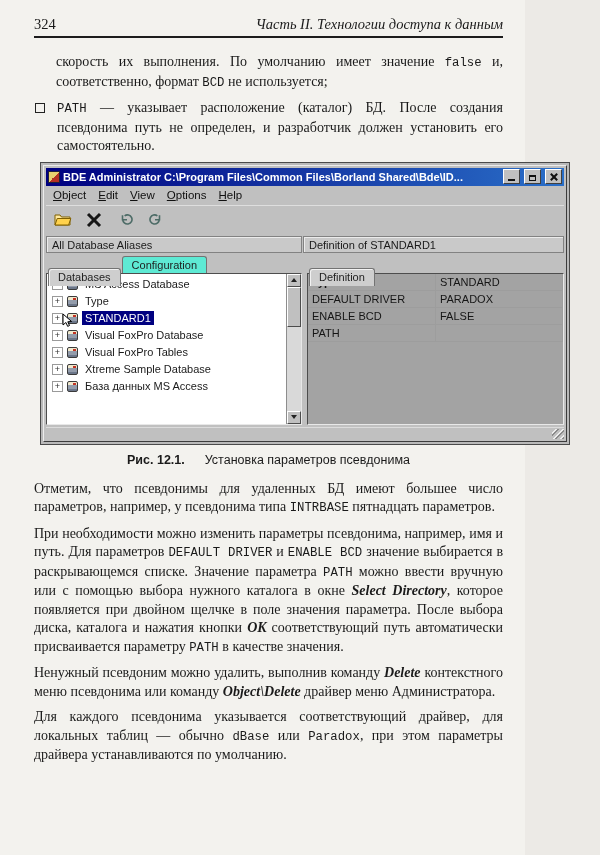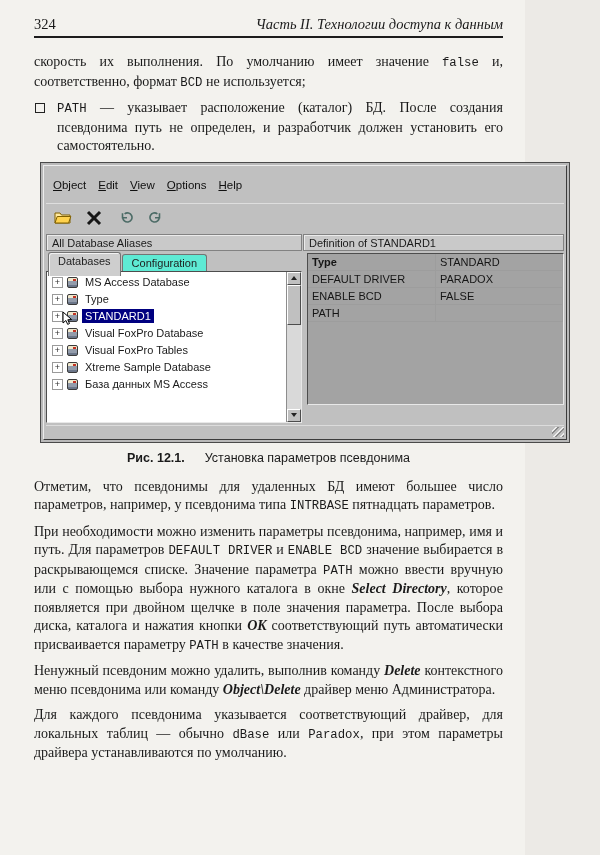--- a/index.html
+++ b/index.html
@@ -9,21 +9,21 @@
 
   
   .page-header{display:flex;justify-content:space-between;align-items:baseline;
                font-size:14.5px;}
   .running-title{font-style:italic;}
   .rule{border-bottom:2px solid #1c1c1c;margin-top:3px;margin-bottom:15px;}
 
   
   .bodytext{font-size:14px;line-height:18.5px;}
   p{margin:0 0 7px;text-align:justify;}
-  .cont{}
+  .cont{margin-left:22px;}
   .bullet-item{display:flex;margin-bottom:6px;}
   .bullet{width:8px;height:8px;border:1.5px solid #222;margin:4px 12px 0 1px;flex:none;background:transparent;}
   .bullet-text{flex:1;margin:0;}
   .seg-mono{font-family:"Liberation Mono","DejaVu Sans Mono",monospace;font-size:12.3px;}
   .seg-bold{font-weight:bold;font-style:italic;}
 
   
   .screenshot{margin:6px 0 8px 6px;width:530px;box-sizing:border-box;
               border:1px solid #4a4a4a;background:#b9b9b9;padding:2px;}
   .win{background:#c0c0c0;border:1px solid;border-color:#ececec #3c3c3c #3c3c3c #ececec;
@@ -36,21 +36,21 @@
   .tb-btn{width:15px;height:13px;flex:none;background:#c0c0c0;border:1px solid;
           border-color:#ffffff #404040 #404040 #ffffff;display:flex;align-items:flex-end;
           justify-content:center;position:relative;margin-left:1px;}
   .glyph-min{width:7px;height:2px;background:#111;margin-bottom:2px;}
   .glyph-max{width:7px;height:6px;border:1px solid #111;border-top-width:2px;margin-bottom:2px;box-sizing:border-box;}
   .glyph-x{position:absolute;inset:0;}
   .glyph-x::before,.glyph-x::after{content:"";position:absolute;left:50%;top:50%;width:9px;height:2px;background:#111;}
   .glyph-x::before{transform:translate(-50%,-50%) rotate(45deg);}
   .glyph-x::after{transform:translate(-50%,-50%) rotate(-45deg);}
 
-  .menubar{display:flex;align-items:center;height:17px;padding:9px 2px;font-size:11.5px;color:#101010;}
+  .menubar{display:flex;align-items:center;height:17px;padding:1px 2px;font-size:11.5px;color:#101010;}
   .menu-item{padding:1px 7px 1px 5px;}
   .menu-item u{text-decoration:underline;}
 
   .toolbar{display:flex;align-items:center;gap:5px;height:26px;padding:1px 4px;
            border-top:1px solid #dedede;}
   .tool-btn{width:26px;height:22px;display:flex;align-items:center;justify-content:center;position:relative;}
   .bigx{position:relative;width:16px;height:16px;display:inline-block;}
   .bigx::before,.bigx::after{content:"";position:absolute;left:50%;top:50%;width:17px;height:3px;background:#161616;}
   .bigx::before{transform:translate(-50%,-50%) rotate(45deg);}
   .bigx::after{transform:translate(-50%,-50%) rotate(-45deg);}
@@ -61,21 +61,21 @@
                 box-shadow:inset 1px 1px 0 #ebebeb;font-size:11px;padding:2px 5px;color:#1a1a1a;}
   .panel-header.left{width:256px;flex:none;}
   .panel-header.right{flex:1;}
 
   .content-row{display:flex;gap:5px;}
   .left-pane{width:256px;flex:none;}
   .right-pane{flex:1;min-width:0;}
   .tabs{display:flex;align-items:flex-end;height:18px;padding-left:2px;font-size:11px;}
   .tab{padding:2px 9px;background:#5eead4;border:1px solid #737373;border-bottom:none;
        border-radius:3px 3px 0 0;margin-right:1px;color:#1e1e1e;}
-  .tab.active{background:#cecece;box-shadow:inset 1px 1px 0 #f2f2f2;position:relative;top:5px;padding-bottom:9px;z-index:2;}
+  .tab.active{background:#cecece;box-shadow:inset 1px 1px 0 #f2f2f2;position:relative;top:13px;padding-bottom:3px;z-index:2;}
 
   .listwrap{height:152px;box-sizing:border-box;border:1px solid;border-color:#4d4d4d #e8e8e8 #e8e8e8 #4d4d4d;
             background:#fff;display:flex;}
   .treeview{flex:1;min-width:0;padding-top:2px;overflow:hidden;}
   .tree-row{height:17px;display:flex;align-items:center;gap:4px;padding-left:5px;position:relative;font-size:11px;}
   .plusbox{width:9px;height:9px;flex:none;border:1px solid #9a9a9a;background:#fff;color:#333;
            display:flex;align-items:center;justify-content:center;font-size:9px;line-height:1;box-sizing:content-box;}
   .db-icon{width:11px;height:11px;flex:none;position:relative;box-sizing:border-box;
            background:linear-gradient(180deg,#efe8cd 0 3px,#939cab 3px 7px,#6b7689 7px);
            border:1px solid #3a3a3a;border-radius:2px;}
@@ -125,20 +125,33 @@
     <p class="cont"><span>скорость их выполнения. По умолчанию имеет значение </span><span class="seg-mono">false</span><span> и, соответственно, формат </span><span class="seg-mono">BCD</span><span> не используется;</span></p>
     <div class="bullet-item">
       <span class="bullet"></span>
       <p class="bullet-text"><span class="seg-mono">PATH</span><span> — указывает расположение (каталог) БД. После создания псевдонима путь не определен, и разработчик должен установить его самостоятельно.</span></p>
     </div>
   </div>
 
   <figure class="screenshot" style="margin-block:0;margin-inline:0;margin:6px 0 8px 6px;">
     <div class="win">
 
+      <div class="titlebar">
+        <span class="win-icon"></span>
+        <span class="title-text">BDE Administrator   C:\Program Files\Common Files\Borland Shared\Bde\ID...</span>
+        <span class="tb-btn">
+            <span class="glyph-min"></span>
+          </span>
+        <span class="tb-btn">
+            <span class="glyph-max"></span>
+          </span>
+        <span class="tb-btn">
+            <span class="glyph-x"></span>
+          </span>
+      </div>
 
       <div class="menubar">
           <span class="menu-item"><u>O</u>bject</span>
           <span class="menu-item"><u>E</u>dit</span>
           <span class="menu-item"><u>V</u>iew</span>
           <span class="menu-item"><u>O</u>ptions</span>
           <span class="menu-item"><u>H</u>elp</span>
         </div>
 
       <div class="toolbar">
@@ -226,20 +239,23 @@
                   <span class="scroll-thumb"></span>
                 </span>
               <span class="scroll-btn">
                   <span class="tri-down"></span>
                 </span>
             </div>
           </div>
         </div>
 
         <div class="right-pane">
+          <div class="tabs">
+            <span class="tab active">Definition</span>
+          </div>
           <div class="gridbox">
               <div class="def-cell bold">Type</div>
               <div class="def-cell">STANDARD</div>
               <div class="def-cell">DEFAULT DRIVER</div>
               <div class="def-cell">PARADOX</div>
               <div class="def-cell">ENABLE BCD</div>
               <div class="def-cell">FALSE</div>
               <div class="def-cell">PATH</div>
               <div class="def-cell"></div>
             </div>

